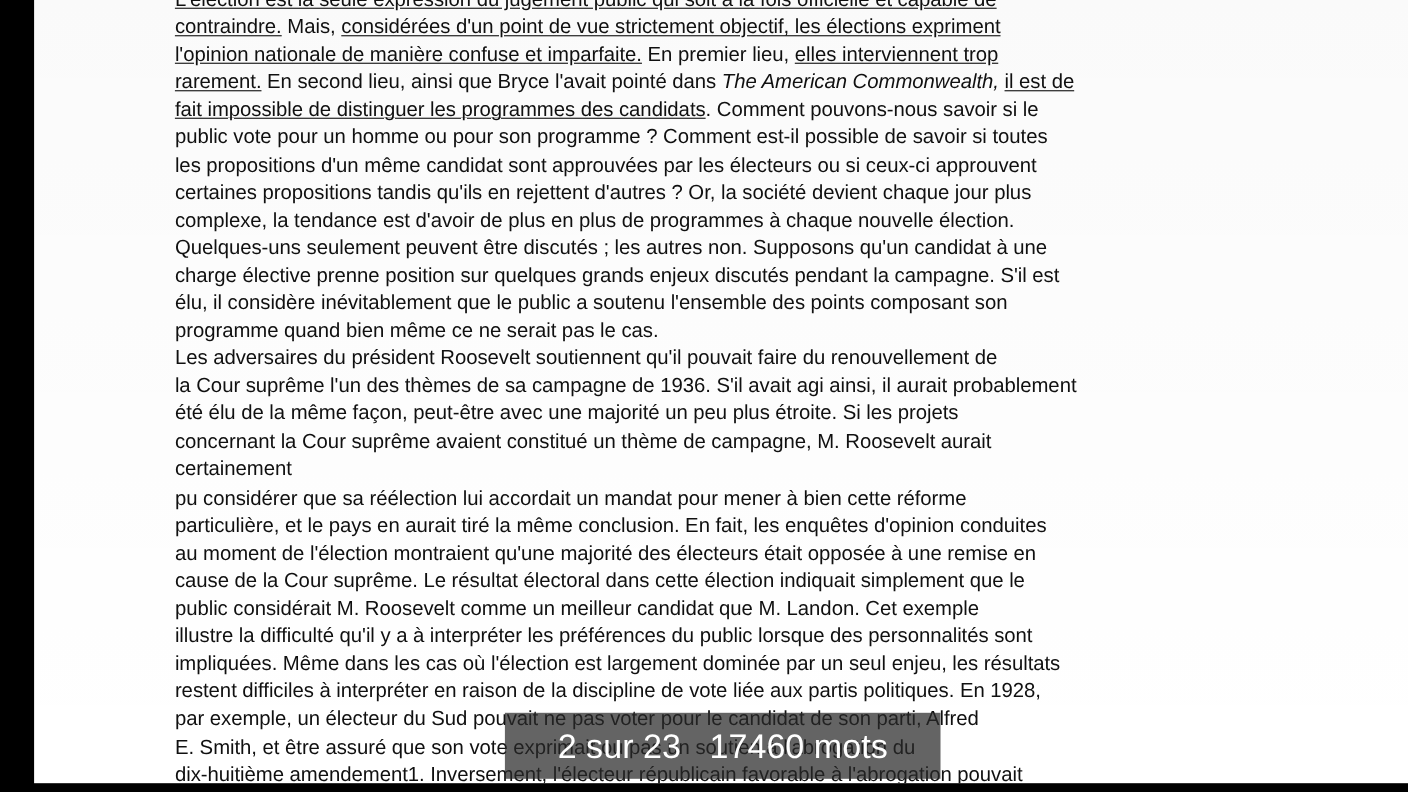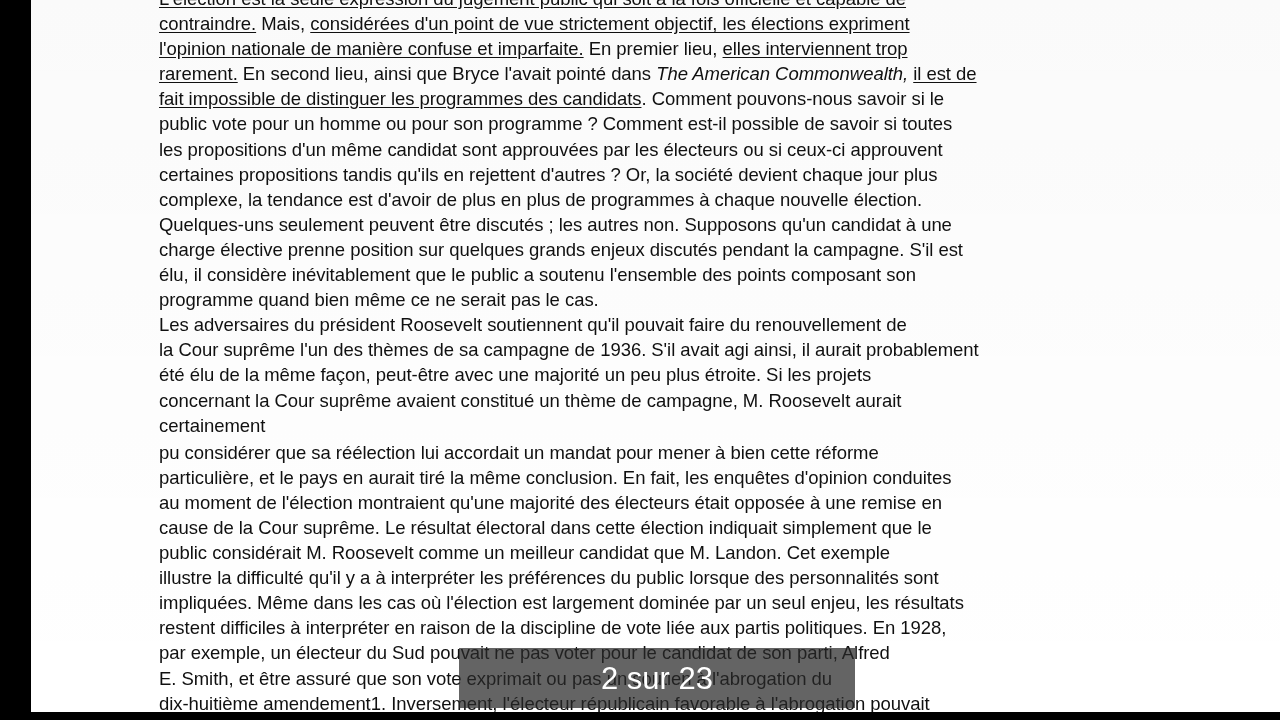--- a/index.html
+++ b/index.html
@@ -146,15 +146,16 @@
       <p>par exemple, un électeur du Sud pouvait ne pas voter pour le candidat de son parti, Alfred</p>
       <p>E. Smith, et être assuré que son vote exprimait ou pas un soutien à l'abrogation du</p>
       <p>dix-huitième amendement1. Inversement, l'électeur républicain favorable à l'abrogation pouvait</p>
 
     </div>
 
   </div>
 
   <div id="status-overlay">
     <span class="ov-text">2 sur 23</span>
+    <span class="ov-text">17460 mots</span>
   </div>
 
 </div>
 
 </body></html>

